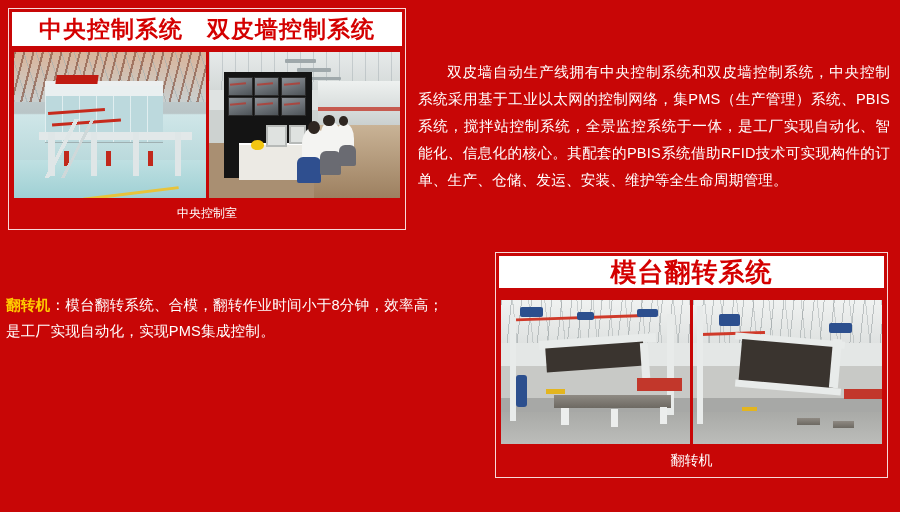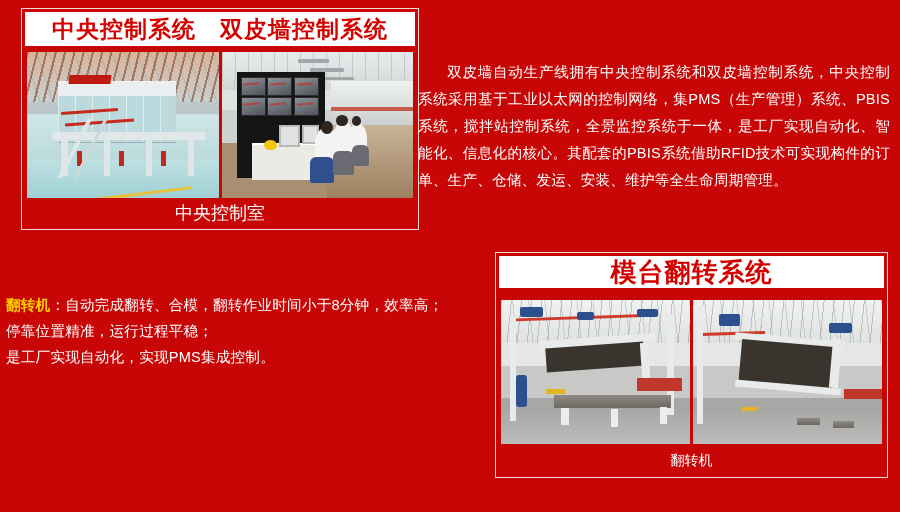--- a/index.html
+++ b/index.html
@@ -35,25 +35,25 @@
   }
   .photo-row{position:absolute;display:flex;gap:3px;}
   .photo{position:relative;overflow:hidden;flex:1 1 0;background:#9aa2a6;}
   .cap{
     position:absolute;left:0;right:0;
     display:flex;align-items:center;justify-content:center;
     color:#ffffff;white-space:nowrap;
   }
 
   
-  #panel-control{left:21px;top:8px;width:398px;height:222px;}
+  #panel-control{left:8px;top:8px;width:398px;height:222px;}
   #panel-control .panel-head{height:34px;}
   #panel-control .panel-head-text{font-size:23px;}
   #panel-control .photo-row{left:6px;top:44px;width:386px;height:146px;}
-  #panel-control .cap{top:192px;height:26px;font-size:18px;align-items:center;}
+  #panel-control .cap{top:192px;height:26px;font-size:12px;align-items:center;}
 
   
   #panel-tilt{left:495px;top:252px;width:393px;height:226px;}
   #panel-tilt .panel-head{height:32px;}
   #panel-tilt .panel-head-text{font-size:26px;}
   #panel-tilt .photo-row{left:6px;top:48px;width:381px;height:144px;}
   #panel-tilt .cap{top:196px;height:26px;font-size:14px;}
 
   
   #intro-paragraph{
@@ -209,22 +209,21 @@
     <div class="cap">
       <span>中央控制室</span>
     </div>
   </div>
 
   <p id="intro-paragraph">双皮墙自动生产线拥有中央控制系统和双皮墙控制系统，中央控制系统采用基于工业以太网的控制网络，集PMS（生产管理）系统、PBIS系统，搅拌站控制系统，全景监控系统于一体，是工厂实现自动化、智能化、信息化的核心。其配套的PBIS系统借助RFID技术可实现构件的订单、生产、仓储、发运、安装、维护等全生命周期管理。</p>
 
   <div id="tilt-text">
 
     <div id="tilt-body">
-      <span class="line"><span class="kw">翻转机</span><span>：</span><span>自动完成翻转、合模，翻转作业时间小于8分钟，效率高；</span></span>
-      <span class="line">停靠位置精准，运行过程平稳；</span>
+      <span class="line"><span class="kw">翻转机</span><span>：</span><span>模台翻转系统、合模，翻转作业时间小于8分钟，效率高；</span></span>
       <span class="line">是工厂实现自动化，实现PMS集成控制。</span>
     </div>
   </div>
 
   <div class="panel" id="panel-tilt">
     <div class="panel-frame"></div>
 
     <div class="panel-head">
       <span class="panel-head-text">模台翻转系统</span>
     </div>

